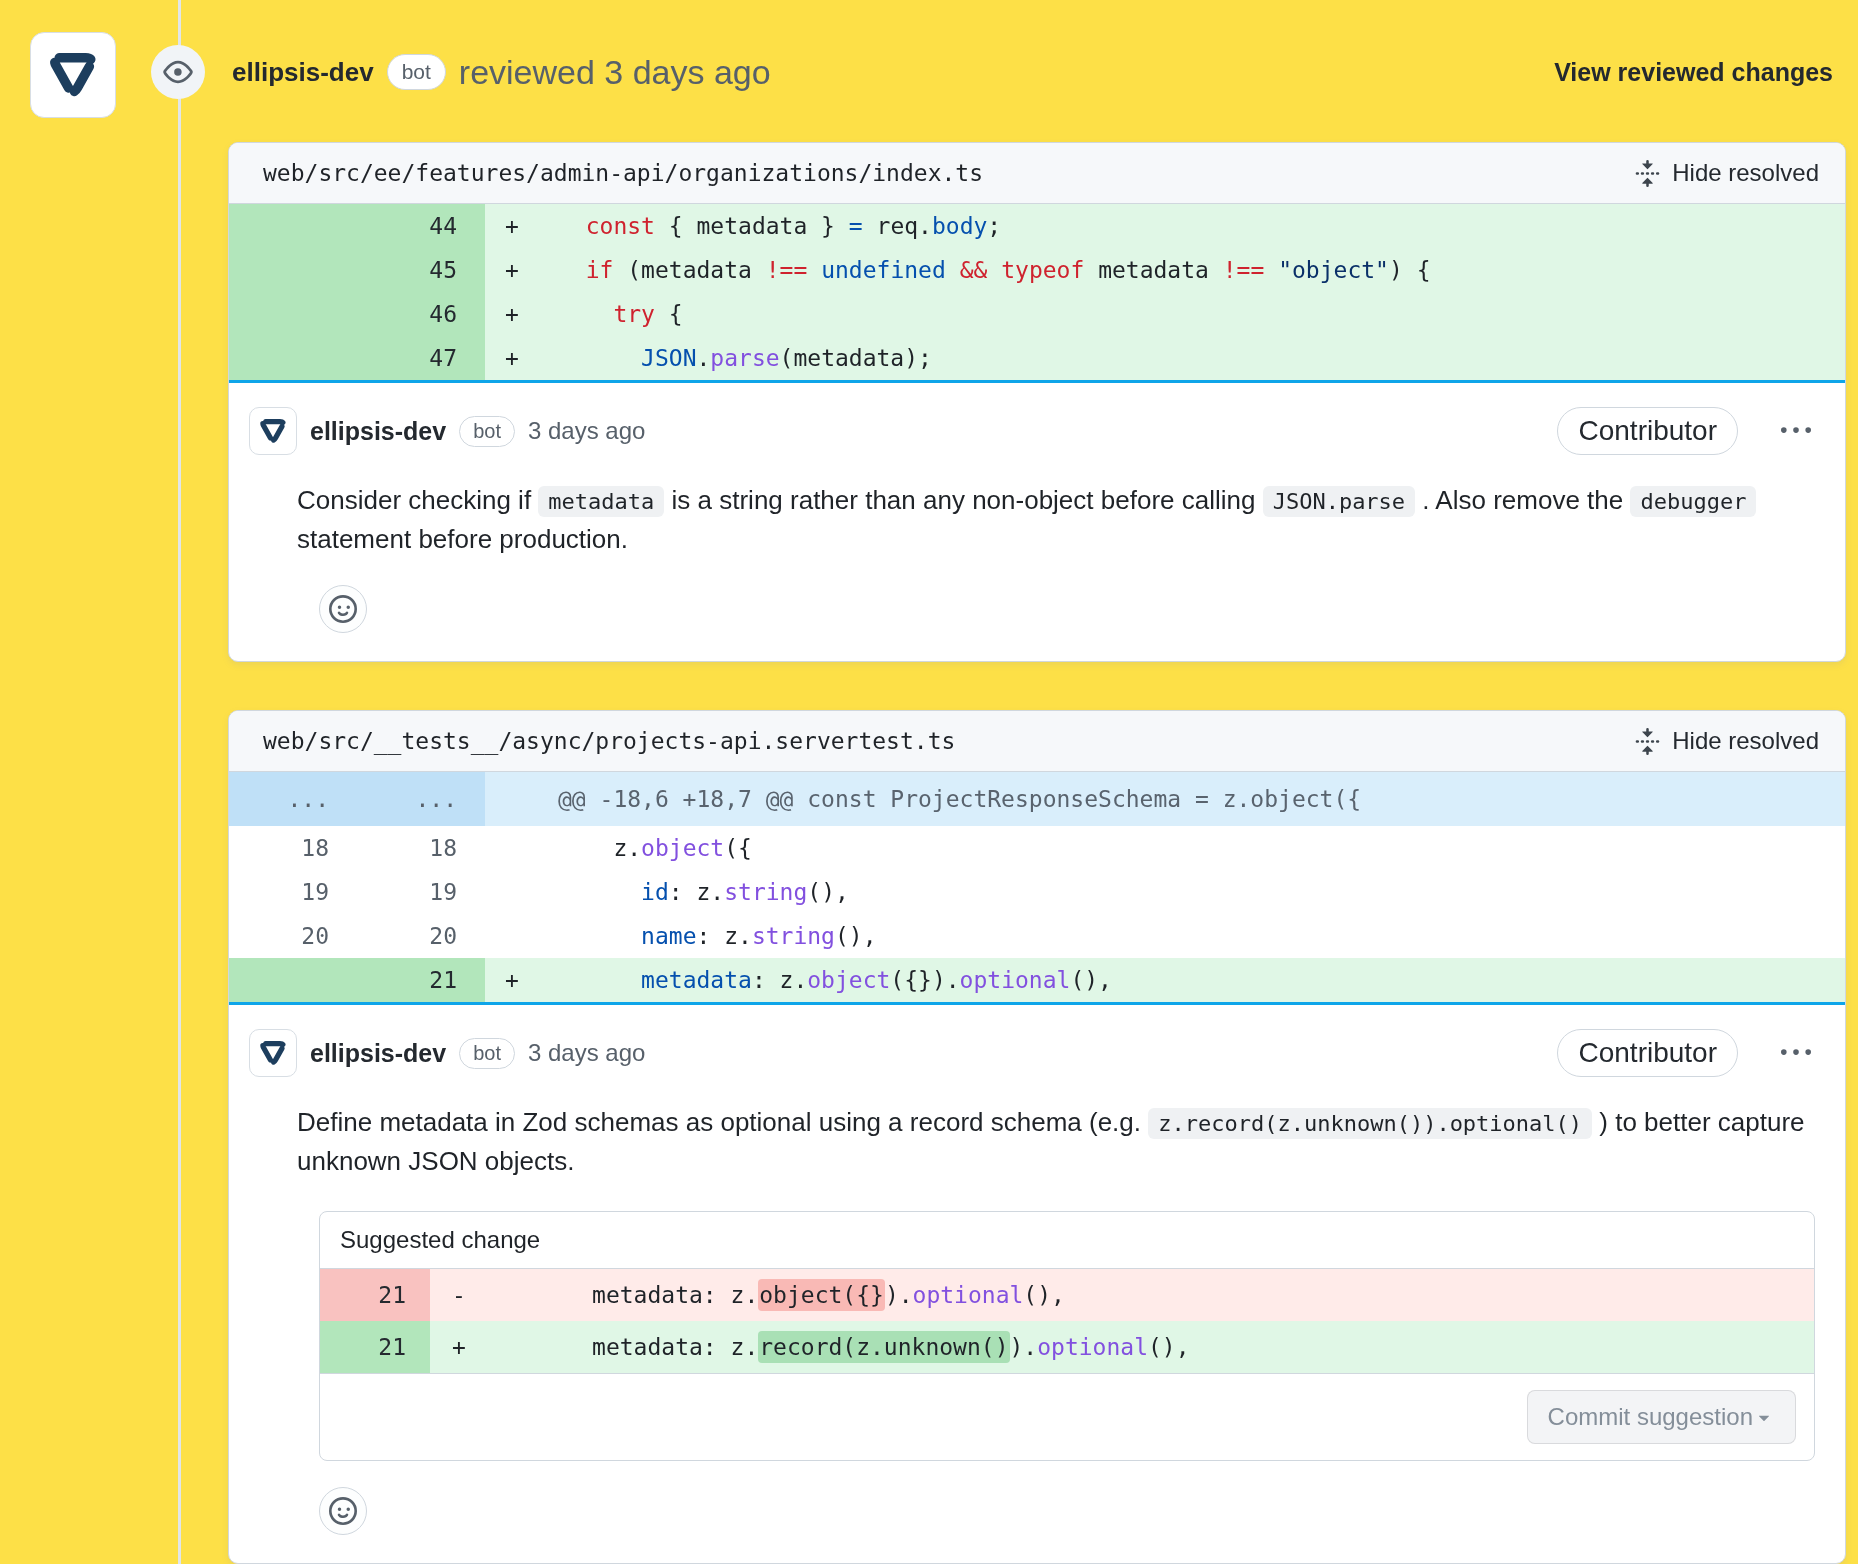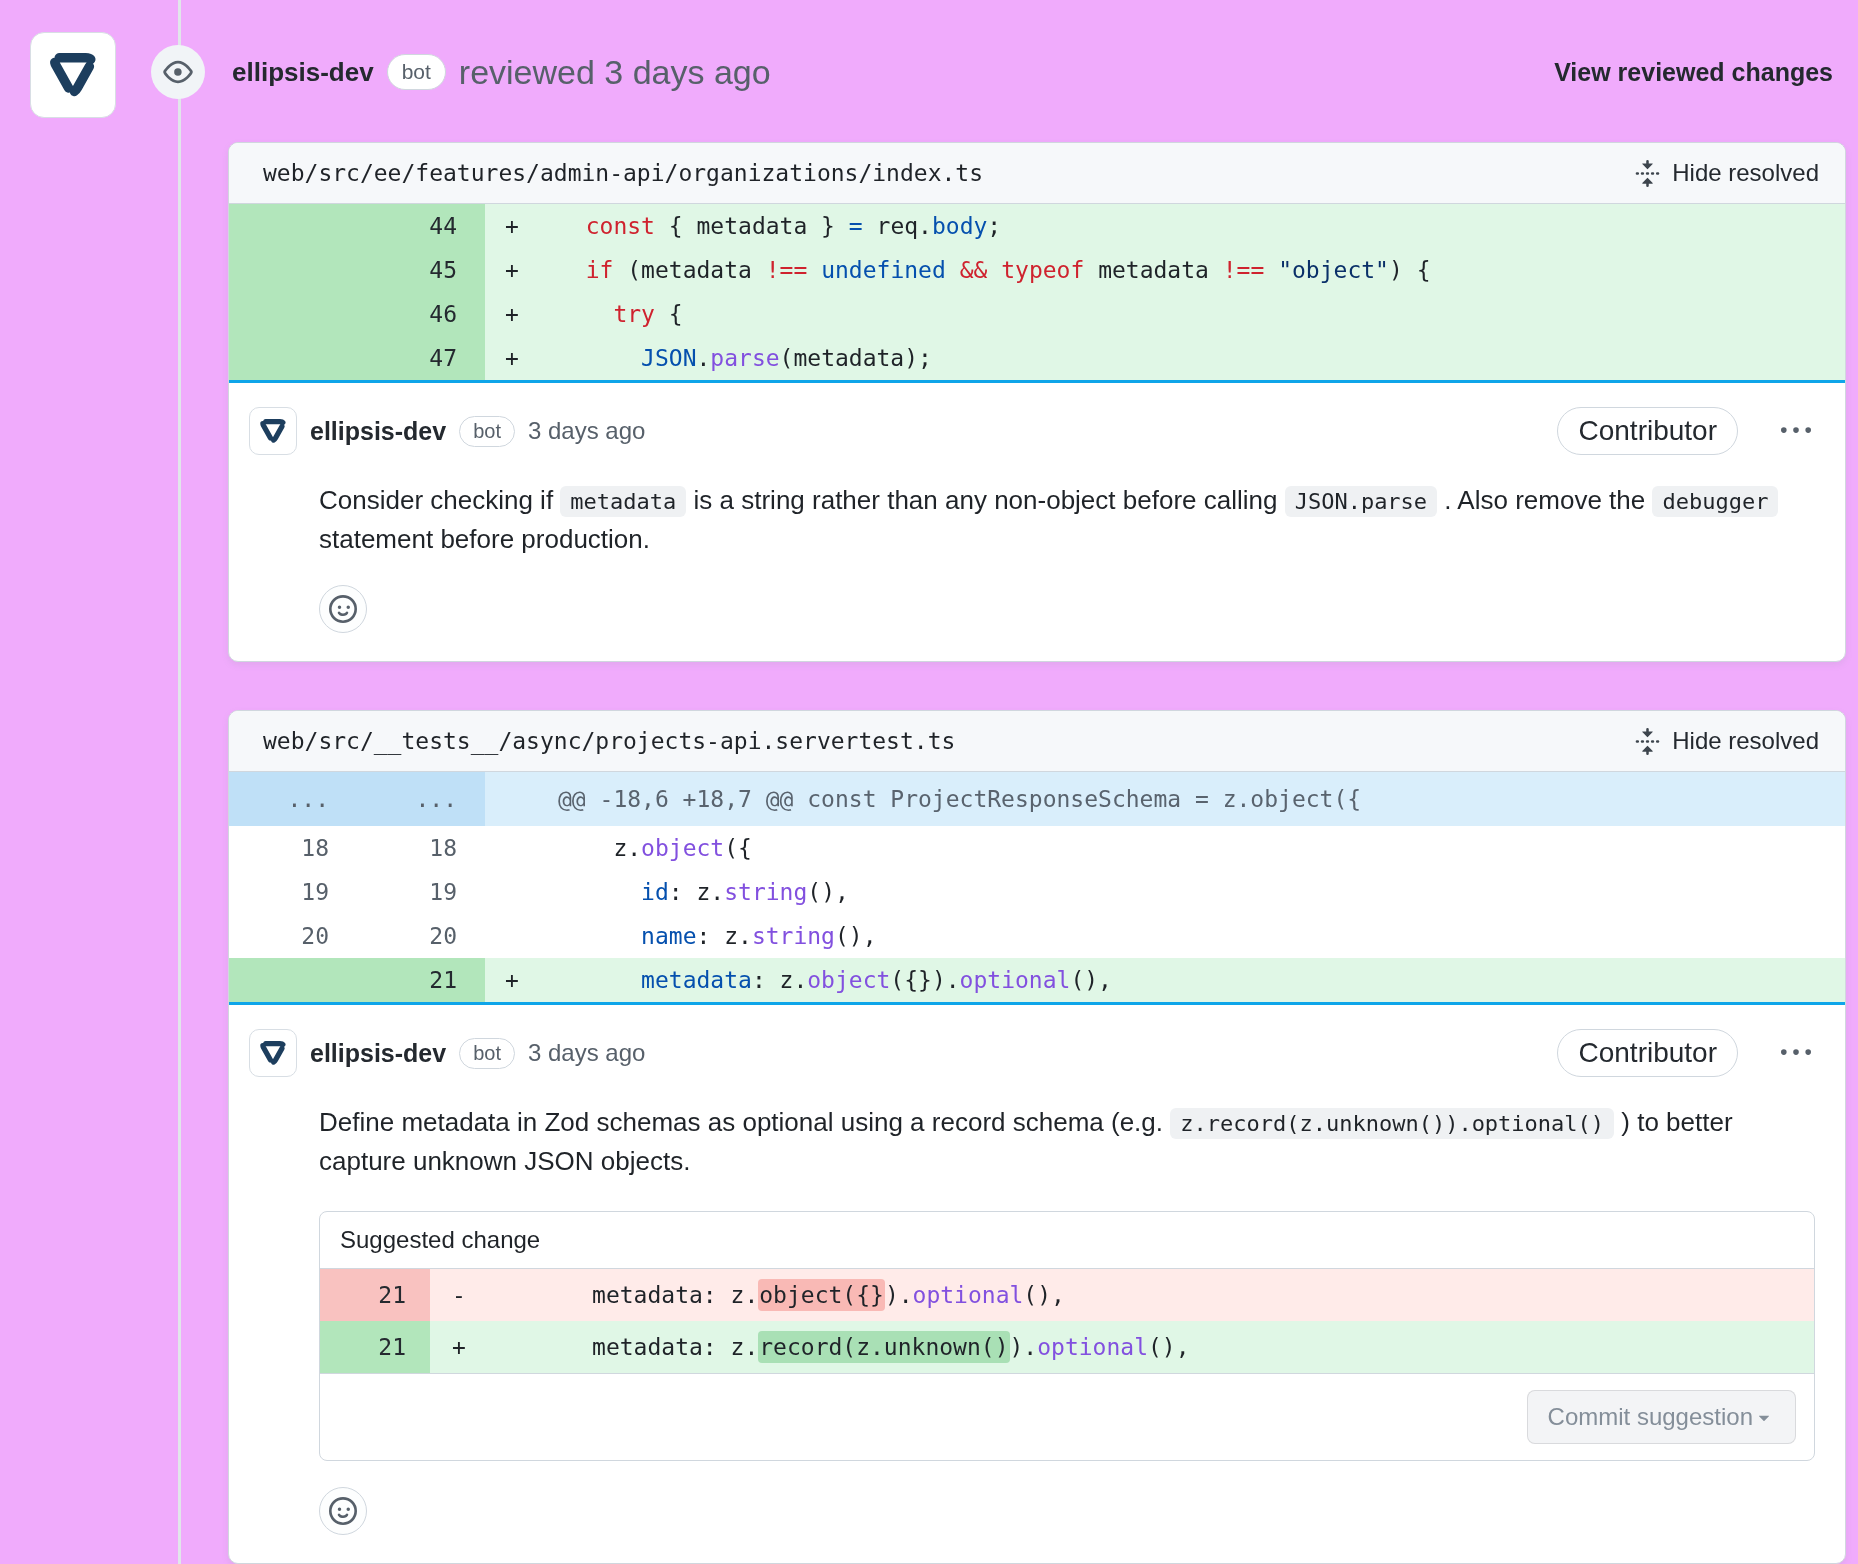--- a/index.html
+++ b/index.html
@@ -1,16 +1,16 @@
 <!DOCTYPE html>
 <html><head>
 <meta charset="utf-8">
 <style>
   html,body{margin:0;padding:0;background:#fff;}
-  .page{position:relative;width:1858px;height:1564px;background:#f0abfc;overflow:hidden;
+  .page{position:relative;width:1858px;height:1564px;background:#fde047;overflow:hidden;
         font-family:"Liberation Sans",sans-serif;color:#1f2328;}
   .timeline{position:absolute;left:178px;top:0;width:3px;height:1564px;background:#e1e6ea;}
 
   
   .rv-avatar{position:absolute;left:30px;top:32px;width:84px;height:84px;background:#fff;
              border:1px solid #d8dee4;border-radius:14px;display:flex;align-items:center;justify-content:center;}
   .rv-eye{position:absolute;left:151px;top:45px;width:54px;height:54px;border-radius:50%;
           background:#f1f4f7;display:flex;align-items:center;justify-content:center;color:#57606a;}
   .rv-row{position:absolute;left:232px;right:25px;top:44px;height:56px;display:flex;align-items:center;gap:13px;}
   .rv-name{font-size:26px;font-weight:bold;color:#24292f;text-decoration:none;}
@@ -58,21 +58,21 @@
   .comment-top{display:flex;align-items:center;gap:13px;}
   .cm-avatar{width:46px;height:46px;background:#fff;border:1px solid #d8dee4;border-radius:10px;
              display:flex;align-items:center;justify-content:center;}
   .cm-name{font-size:25px;font-weight:bold;color:#24292f;text-decoration:none;}
   .cm-time{font-size:24px;color:#57606a;}
   .cm-pill-bot{border:1px solid #d0d7de;border-radius:999px;color:#57606a;background:#fff;
                font-size:20px;padding:3px 13px;}
   .contrib{border:1px solid #d0d7de;border-radius:999px;color:#24292f;background:#fff;
            font-size:28px;padding:7px 20px;}
   .kebab{background:none;border:none;cursor:pointer;color:#57606a;margin-left:26px;padding:4px;display:flex;}
-  .cm-body{margin:26px 0 0 70px;font-size:26px;line-height:1.5;color:#1f2328;}
+  .cm-body{margin:26px 0 0 48px;font-size:26px;line-height:1.5;color:#1f2328;}
   .chip{font-family:"DejaVu Sans Mono",monospace;font-size:22px;background:#eff1f3;
         border-radius:6px;padding:3px 10px;white-space:nowrap;}
   .smiley{margin:26px 0 0 70px;width:48px;height:48px;border-radius:50%;border:1px solid #d0d7de;
           background:#fdfefe;color:#57606a;display:flex;align-items:center;justify-content:center;cursor:pointer;}
 
   
   .sg{margin:30px 0 0 70px;border:1px solid #d0d7de;border-radius:8px;overflow:hidden;background:#fff;}
   .sg-header{padding:14px 20px;font-size:24px;color:#1f2328;border-bottom:1px solid #d0d7de;}
   .sg table.diff{line-height:50px;}
   .sg td.dnum{width:86px;min-width:86px;padding-right:24px;}

